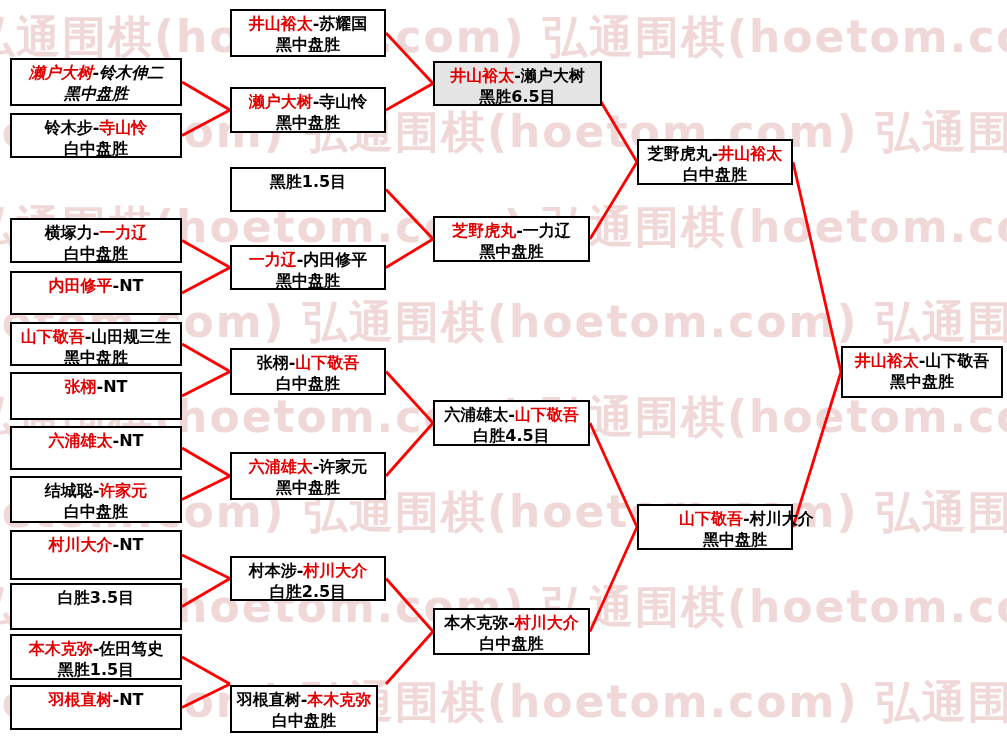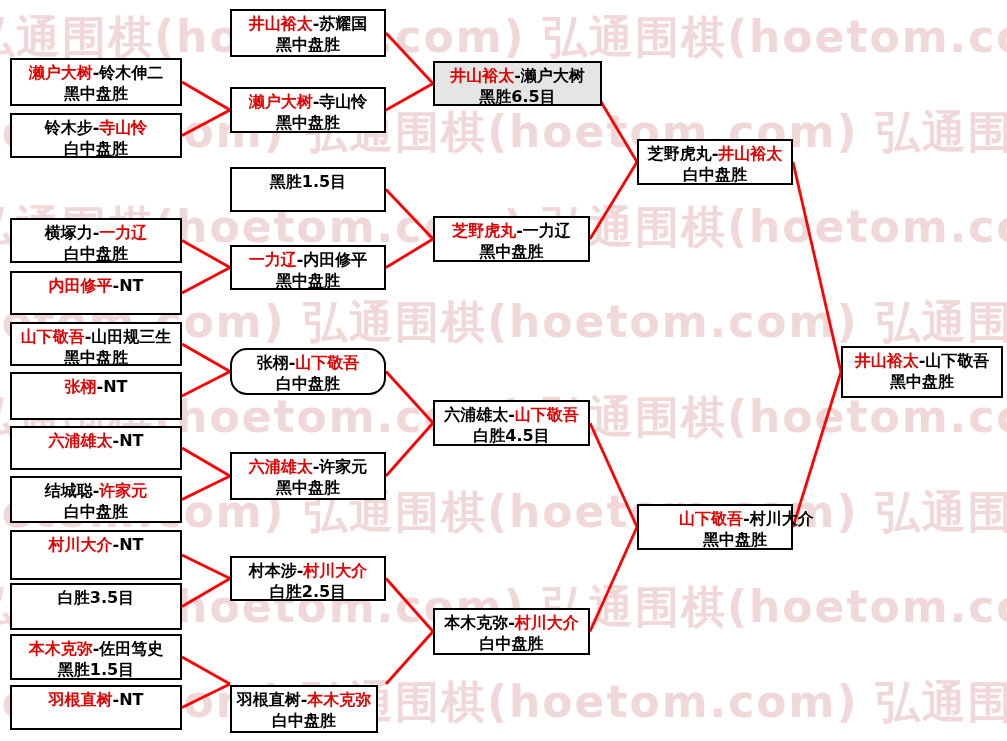--- a/index.html
+++ b/index.html
@@ -100,21 +100,21 @@
       <line x1="386" y1="578.5" x2="433" y2="631.5" stroke="#ff0000" stroke-width="2.8"></line>
       <line x1="386" y1="684" x2="433" y2="631.5" stroke="#ff0000" stroke-width="2.8"></line>
       <line x1="590" y1="83.5" x2="637" y2="162" stroke="#ff0000" stroke-width="2.8"></line>
       <line x1="590" y1="239" x2="637" y2="162" stroke="#ff0000" stroke-width="2.8"></line>
       <line x1="590" y1="423" x2="637" y2="527" stroke="#ff0000" stroke-width="2.8"></line>
       <line x1="590" y1="631.5" x2="637" y2="527" stroke="#ff0000" stroke-width="2.8"></line>
       <line x1="793" y1="162" x2="841" y2="372" stroke="#ff0000" stroke-width="2.8"></line>
       <line x1="793" y1="527" x2="841" y2="372" stroke="#ff0000" stroke-width="2.8"></line>
     </svg>
   <div id="boxes">
-      <div class="match-box" style="left: 10px; top: 58px; width: 172px; height: 48px; border-color: rgb(0, 0, 0); background: rgb(255, 255, 255);">
+      <div class="match-box" style="left: 10px; top: 58px; width: 172px; height: 48px; border-color: rgb(0, 0, 0); background: rgb(255, 255, 255); font-style: italic;">
         <div class="match-line1"><span class="winner-name" style="color: rgb(224, 0, 0);">濑户大树</span><span class="dash">-</span><span class="loser-name">铃木伸二</span></div>
         <div class="match-line2">黑中盘胜</div>
       </div>
       <div class="match-box" style="left: 10px; top: 113px; width: 172px; height: 45px; border-color: rgb(0, 0, 0); background: rgb(255, 255, 255);">
         <div class="match-line1"><span class="loser-name">铃木步</span><span class="dash">-</span><span class="winner-name" style="color: rgb(224, 0, 0);">寺山怜</span></div>
         <div class="match-line2">白中盘胜</div>
       </div>
       <div class="match-box" style="left: 10px; top: 218px; width: 172px; height: 45px; border-color: rgb(0, 0, 0); background: rgb(255, 255, 255);">
         <div class="match-line1"><span class="loser-name">横塚力</span><span class="dash">-</span><span class="winner-name" style="color: rgb(224, 0, 0);">一力辽</span></div>
         <div class="match-line2">白中盘胜</div>
@@ -162,21 +162,21 @@
         <div class="match-line1"><span class="winner-name" style="color: rgb(224, 0, 0);">濑户大树</span><span class="dash">-</span><span class="loser-name">寺山怜</span></div>
         <div class="match-line2">黑中盘胜</div>
       </div>
       <div class="match-box" style="left: 230px; top: 167px; width: 156px; height: 45px; border-color: rgb(0, 0, 0); background: rgb(255, 255, 255);">
         <div class="match-line2">黑胜1.5目</div>
       </div>
       <div class="match-box" style="left: 230px; top: 245px; width: 156px; height: 45px; border-color: rgb(0, 0, 0); background: rgb(255, 255, 255);">
         <div class="match-line1"><span class="winner-name" style="color: rgb(224, 0, 0);">一力辽</span><span class="dash">-</span><span class="loser-name">内田修平</span></div>
         <div class="match-line2">黑中盘胜</div>
       </div>
-      <div class="match-box" style="left: 230px; top: 348px; width: 156px; height: 47px; border-color: rgb(0, 0, 0); background: rgb(255, 255, 255); border-radius: 17px;">
+      <div class="match-box" style="left: 230px; top: 348px; width: 156px; height: 47px; border-color: rgb(0, 0, 0); background: rgb(255, 255, 255);">
         <div class="match-line1"><span class="loser-name">张栩</span><span class="dash">-</span><span class="winner-name" style="color: rgb(224, 0, 0);">山下敬吾</span></div>
         <div class="match-line2">白中盘胜</div>
       </div>
       <div class="match-box" style="left: 230px; top: 452px; width: 156px; height: 48px; border-color: rgb(0, 0, 0); background: rgb(255, 255, 255);">
         <div class="match-line1"><span class="winner-name" style="color: rgb(224, 0, 0);">六浦雄太</span><span class="dash">-</span><span class="loser-name">许家元</span></div>
         <div class="match-line2">黑中盘胜</div>
       </div>
       <div class="match-box" style="left: 230px; top: 556px; width: 156px; height: 45px; border-color: rgb(0, 0, 0); background: rgb(255, 255, 255);">
         <div class="match-line1"><span class="loser-name">村本涉</span><span class="dash">-</span><span class="winner-name" style="color: rgb(224, 0, 0);">村川大介</span></div>
         <div class="match-line2">白胜2.5目</div>

